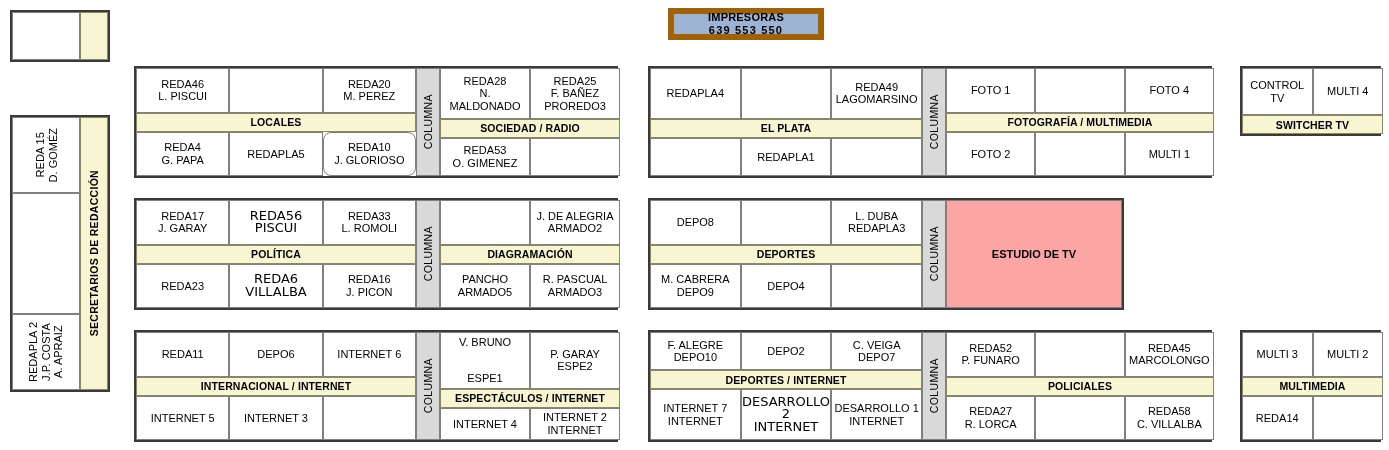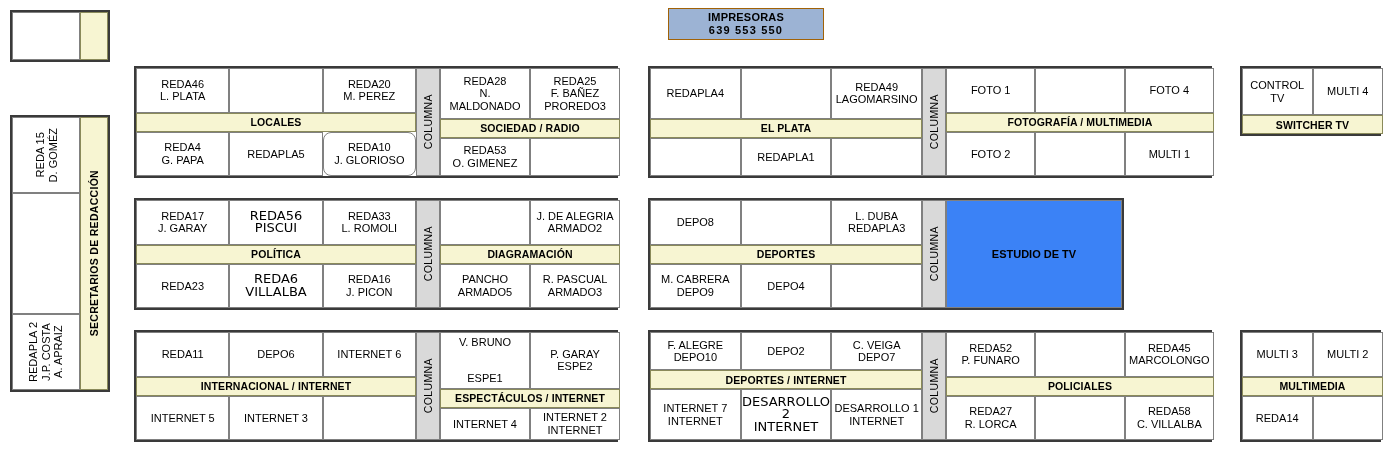--- a/index.html
+++ b/index.html
@@ -8,21 +8,21 @@
     background:#ffffff;
     font-family:"Liberation Sans","DejaVu Sans",sans-serif;
     font-size:11px;color:#000;
     position:relative;overflow:hidden;
   }
   .abs{position:absolute;box-sizing:border-box;}
 
   
   .printers{
     left:668px;top:8px;width:156px;height:32px;
-    background:#9cb3d4;border:1px solid #a16207;
+    background:#9cb3d4;border:6px solid #a16207;
     display:flex;flex-direction:column;align-items:center;justify-content:center;
     font-weight:bold;font-size:11px;line-height:13px;letter-spacing:.2px;
   }
   .printers .codes{letter-spacing:1.2px;}
 
   
   .block{border:2px solid #3a3a3a;background:#fff;display:flex;}
   .grp{display:flex;flex-direction:column;height:100%;}
   .grp .rowcells{display:flex;flex:1 1 auto;}
   .cell{
@@ -44,21 +44,21 @@
     background:#d9d9d9;border:1px solid #808080;
     width:24px;flex:0 0 24px;
     display:flex;align-items:center;justify-content:center;
     box-sizing:border-box;
   }
   .columna span{
     writing-mode:vertical-rl;transform:rotate(180deg);
     font-size:10.5px;letter-spacing:.4px;white-space:nowrap;
   }
   .studio{
-    background:#3b82f6;border:1px solid #808080;
+    background:#fca5a5;border:1px solid #808080;
     display:flex;align-items:center;justify-content:center;
     font-weight:bold;font-size:11px;box-sizing:border-box;
   }
 
   
   .side-top{left:10px;top:10px;width:100px;height:52px;border:2px solid #3a3a3a;display:flex;background:#fff;}
   .side-top .blank{flex:1 1 auto;border:1px solid #808080;background:#fff;box-sizing:border-box;}
   .side-top .vban{width:28px;flex:0 0 28px;background:#f7f5d2;border:1px solid #8a8a5a;box-sizing:border-box;}
 
   .side-main{left:10px;top:115px;width:100px;height:277px;border:2px solid #3a3a3a;display:flex;background:#fff;}
@@ -112,21 +112,21 @@
     <span>SECRETARIOS DE REDACCIÓN</span>
   </div>
 </div>
 
 <div id="desk-root">
     <div class="abs block" style="left: 134px; top: 66px; width: 484px; height: 112px;">
       <div class="grp" style="flex: 0 0 280px;">
         <div class="rowcells">
           <div class="cell" style="flex: 1 1 0px;">
             <span>REDA46</span>
-            <span>L. PLATA</span>
+            <span>L. PISCUI</span>
           </div>
           <div class="cell empty" style="flex: 1 1 0px;">
             <span></span>
           </div>
           <div class="cell" style="flex: 1 1 0px;">
             <span>REDA20</span>
             <span>M. PEREZ</span>
           </div>
         </div>
         <div class="banner">LOCALES</div>

